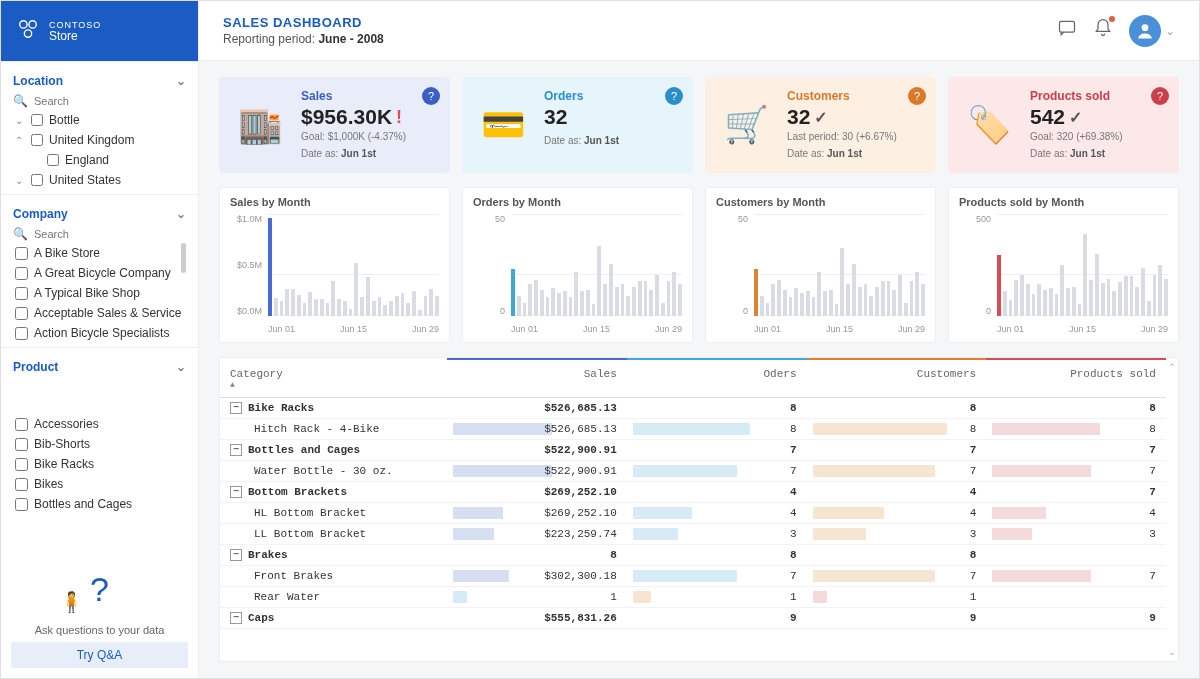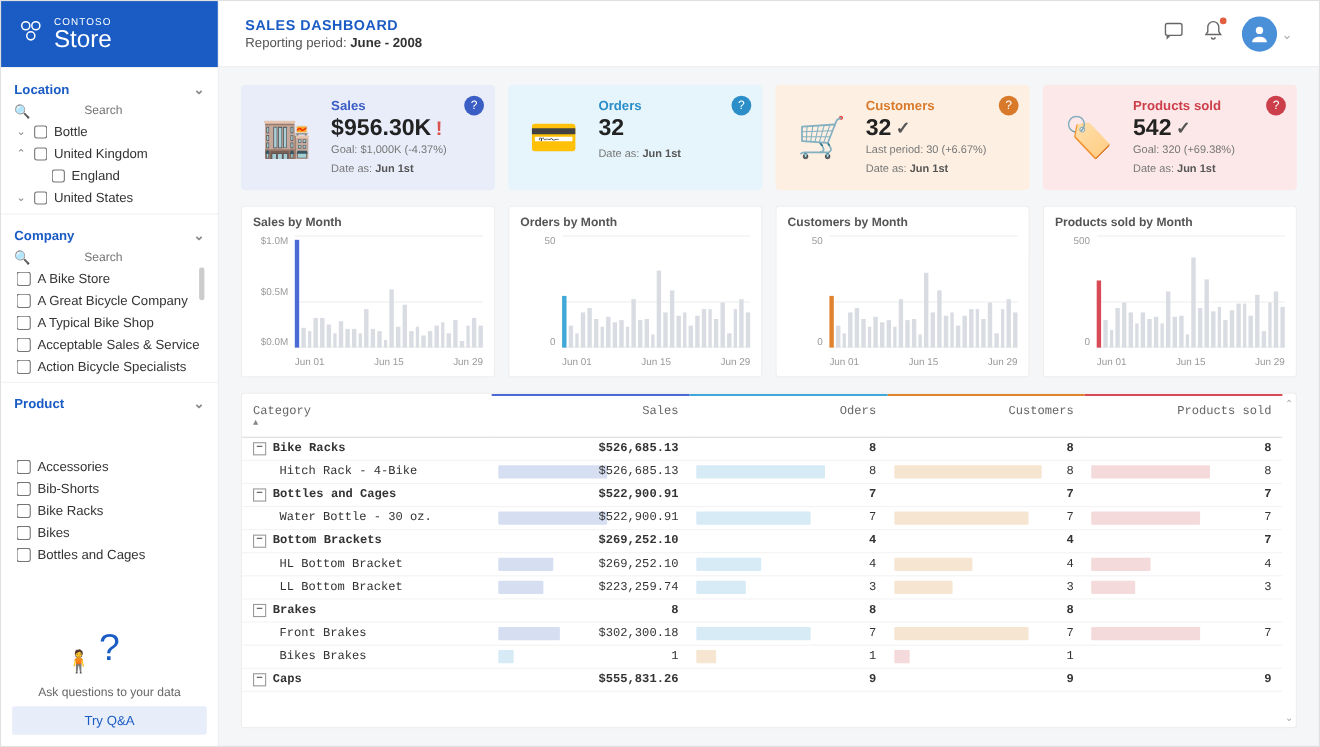--- a/index.html
+++ b/index.html
@@ -4,27 +4,27 @@
 <style>
   * { box-sizing: border-box; margin:0; padding:0; }
   body { font-family: "Segoe UI", Arial, sans-serif; background:#f5f6f8; color:#333; font-size:12px; overflow:hidden; }
   .app { display:flex; width:1200px; height:679px; border:1px solid #e0e0e0; }
   
   .sidebar { width:198px; background:#fff; display:flex; flex-direction:column; border-right:1px solid #eee;}
   .brand { height:60px; background:#1a5bc4; color:#fff; display:flex; align-items:center; padding:0 16px; gap:10px;}
   .brand .logo-icon { font-size:20px; }
   .brand .brand-text { display:flex; flex-direction:column; line-height:1;}
   .brand .brand-text .small{ font-size:9px; letter-spacing:1px;}
-  .brand .brand-text .big{ font-size:22px; font-weight:300;}
+  .brand .brand-text .big{ font-size:12px; font-weight:300;}
   .panel { padding:8px 12px 4px; border-top:1px solid #f0f0f0;}
   .panel:first-of-type{border-top:none;}
   .panel-header{ display:flex; justify-content:space-between; align-items:center; color:#1a5bc4; font-size:12px; font-weight:600; padding:4px 0; cursor:pointer;}
   .panel-header .chev{ color:#888; }
   .search-row{ display:flex; align-items:center; gap:6px; color:#888; padding:2px 0;}
-  .search-row input{ border:none; outline:none; font-size:11px; width:120px;text-align:center; }
+  .search-row input{ border:none; outline:none; font-size:11px; width:120px; }
   .tree-item{ display:flex; align-items:center; gap:6px; padding:3px 0 3px 2px; color:#333; font-size:12px; cursor:pointer;}
   .tree-item.indent1{ padding-left:18px;}
   .tree-item .arrow{ color:#888; width:10px; display:inline-block; font-size:10px;}
   .tree-item input[type=checkbox]{ width:12px;height:12px; }
   .list-scroll{ max-height:118px; overflow:hidden; position:relative;}
   .scroll-track{ position:absolute; right:0; top:0; width:5px; height:30px; background:#ccc; border-radius:3px;}
   .list-item{ display:flex; align-items:center; gap:6px; padding:3px 2px; cursor:pointer;}
   .qna{ margin-top:auto; padding:10px; text-align:center;}
   .qna-person{ position:relative; height:48px;}
   .qna-text{ font-size:11px; color:#666; margin:6px 0;}
@@ -699,21 +699,21 @@
                     <div class="databar orange" style="width:68%"></div>
                     <span class="val">7</span>
                   </div>
                   <div class="cell prod">
                     <div class="databar red" style="width:55%"></div>
                     <span class="val">7</span>
                   </div>
                 </div>
                 <div class="row child">
                   <div class="cell cat">
-                    <span>Bikes Brakes</span>
+                    <span>Rear Water</span>
                   </div>
                   <div class="cell orders">
                     <div class="databar cyan" style="width:8%"></div>
                     <span class="val">1</span>
                   </div>
                   <div class="cell cust">
                     <div class="databar orange" style="width:10%"></div>
                     <span class="val">1</span>
                   </div>
                   <div class="cell prod">

